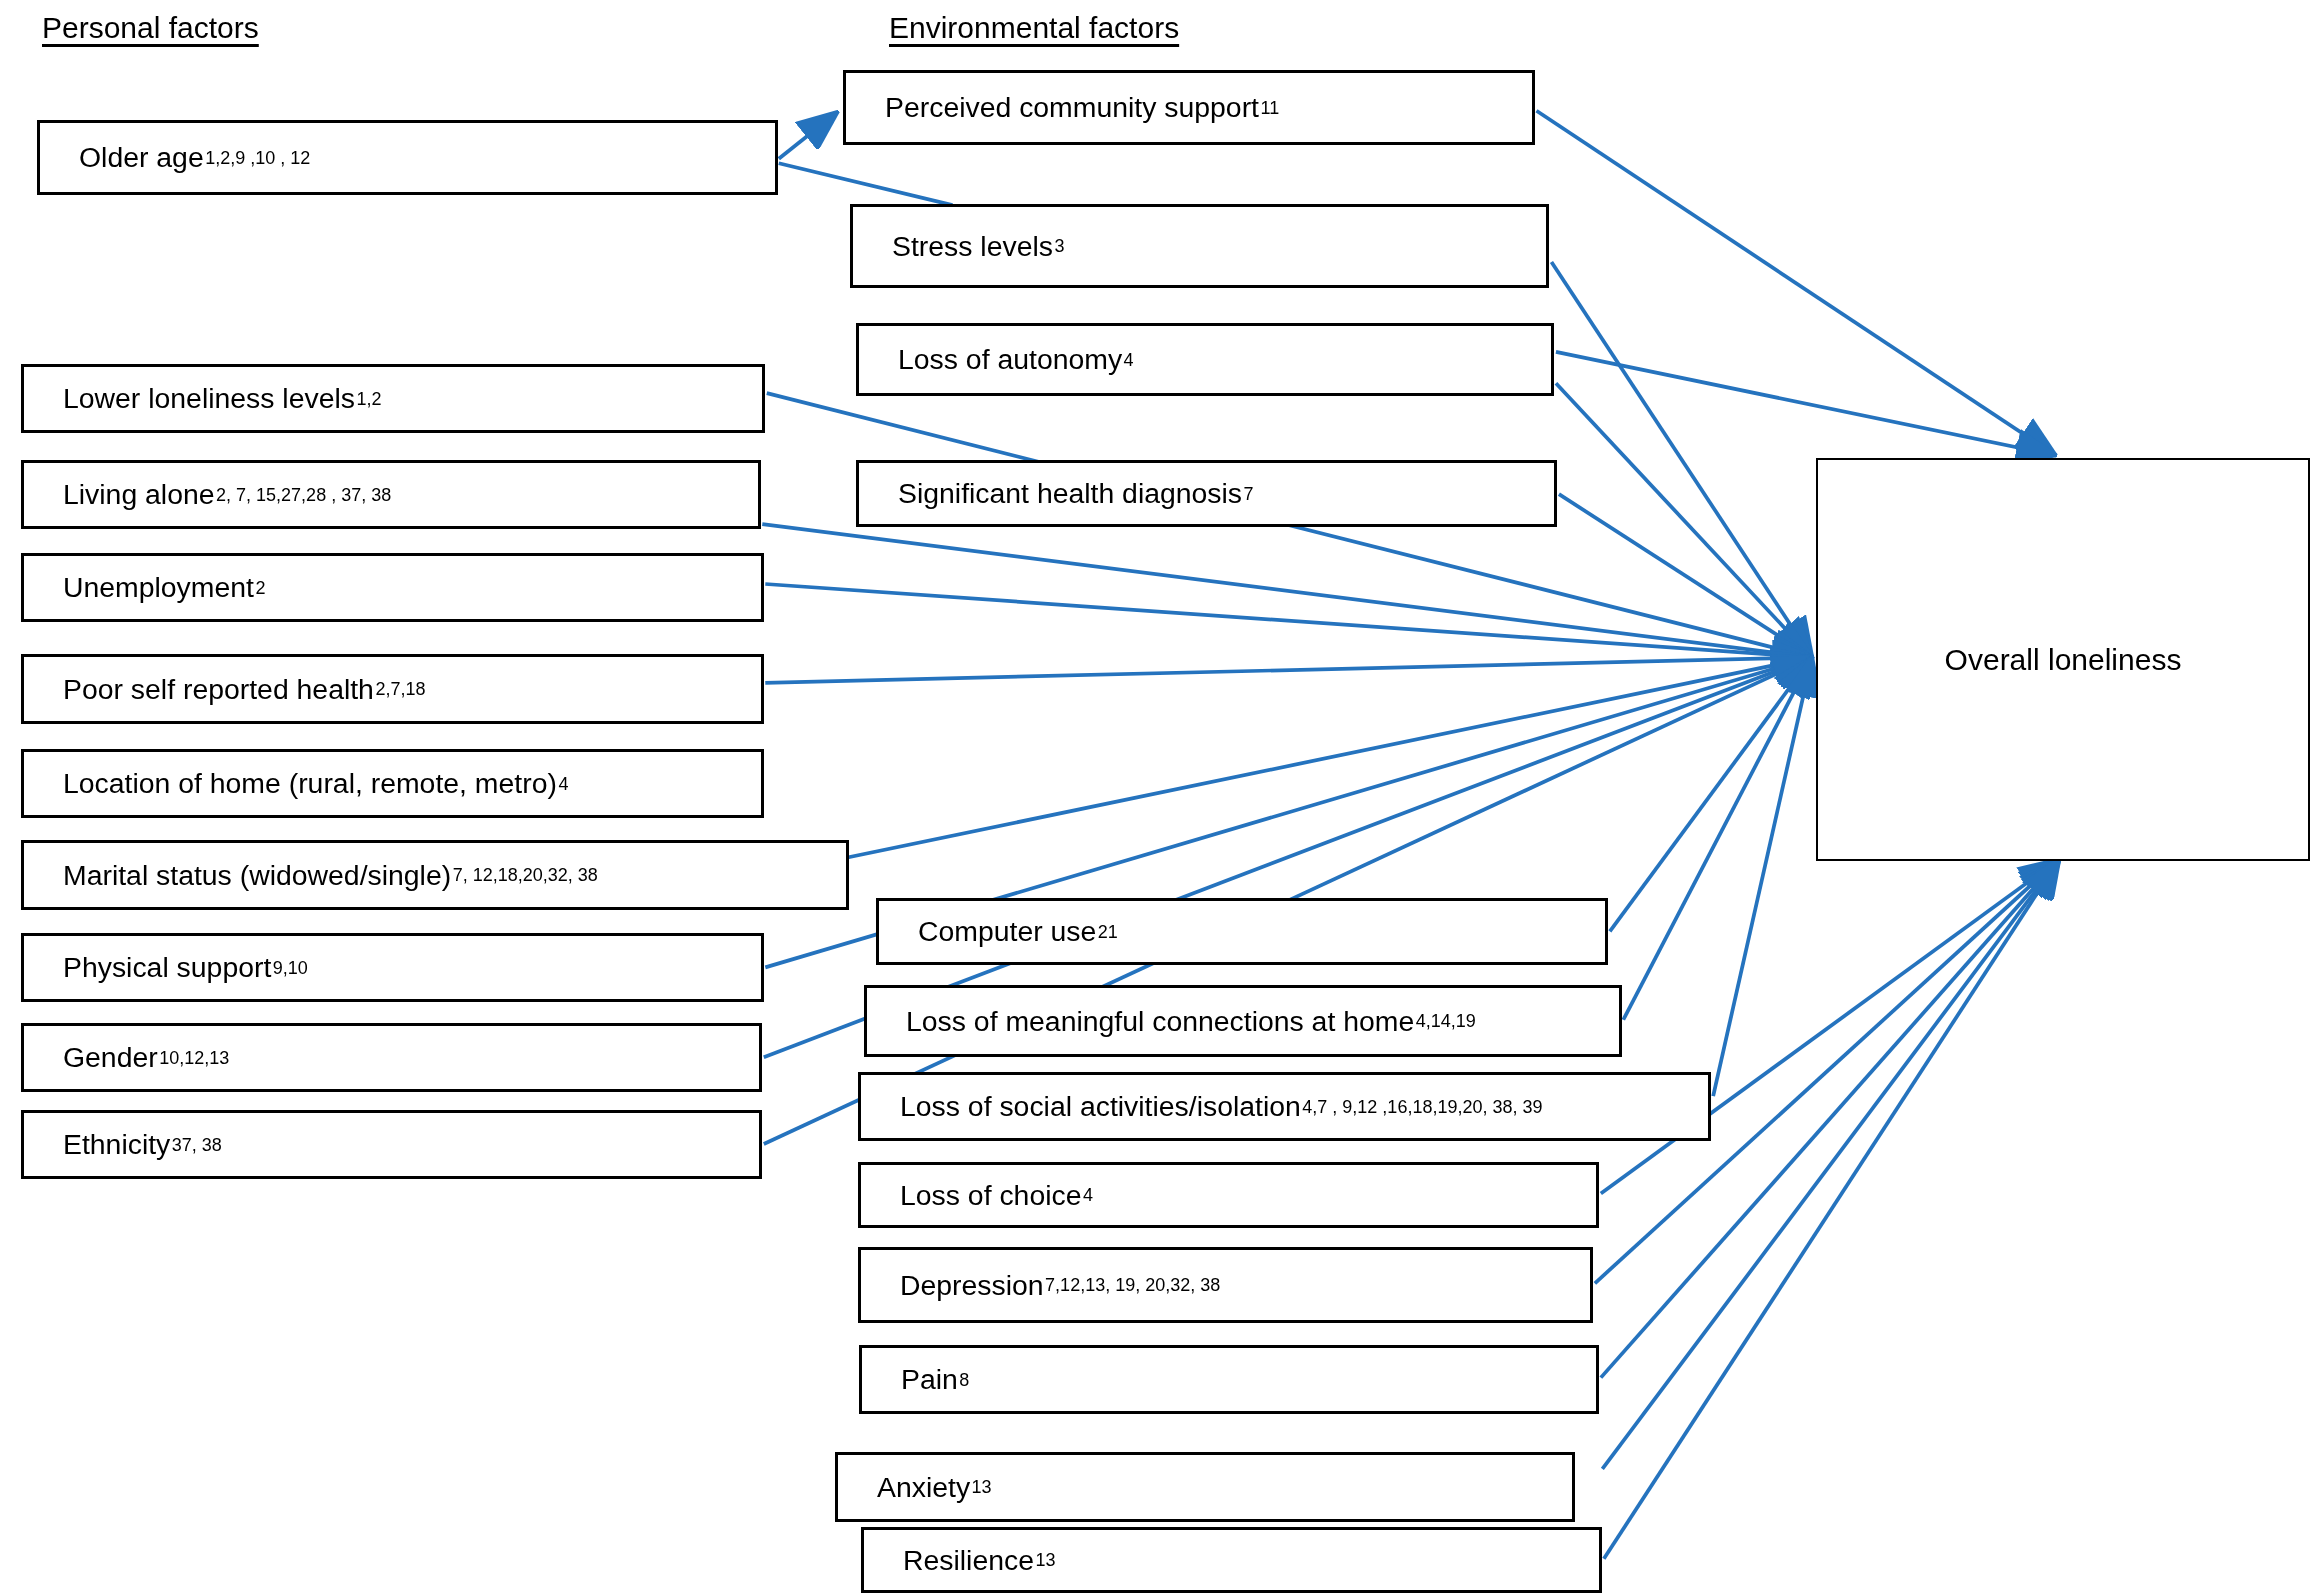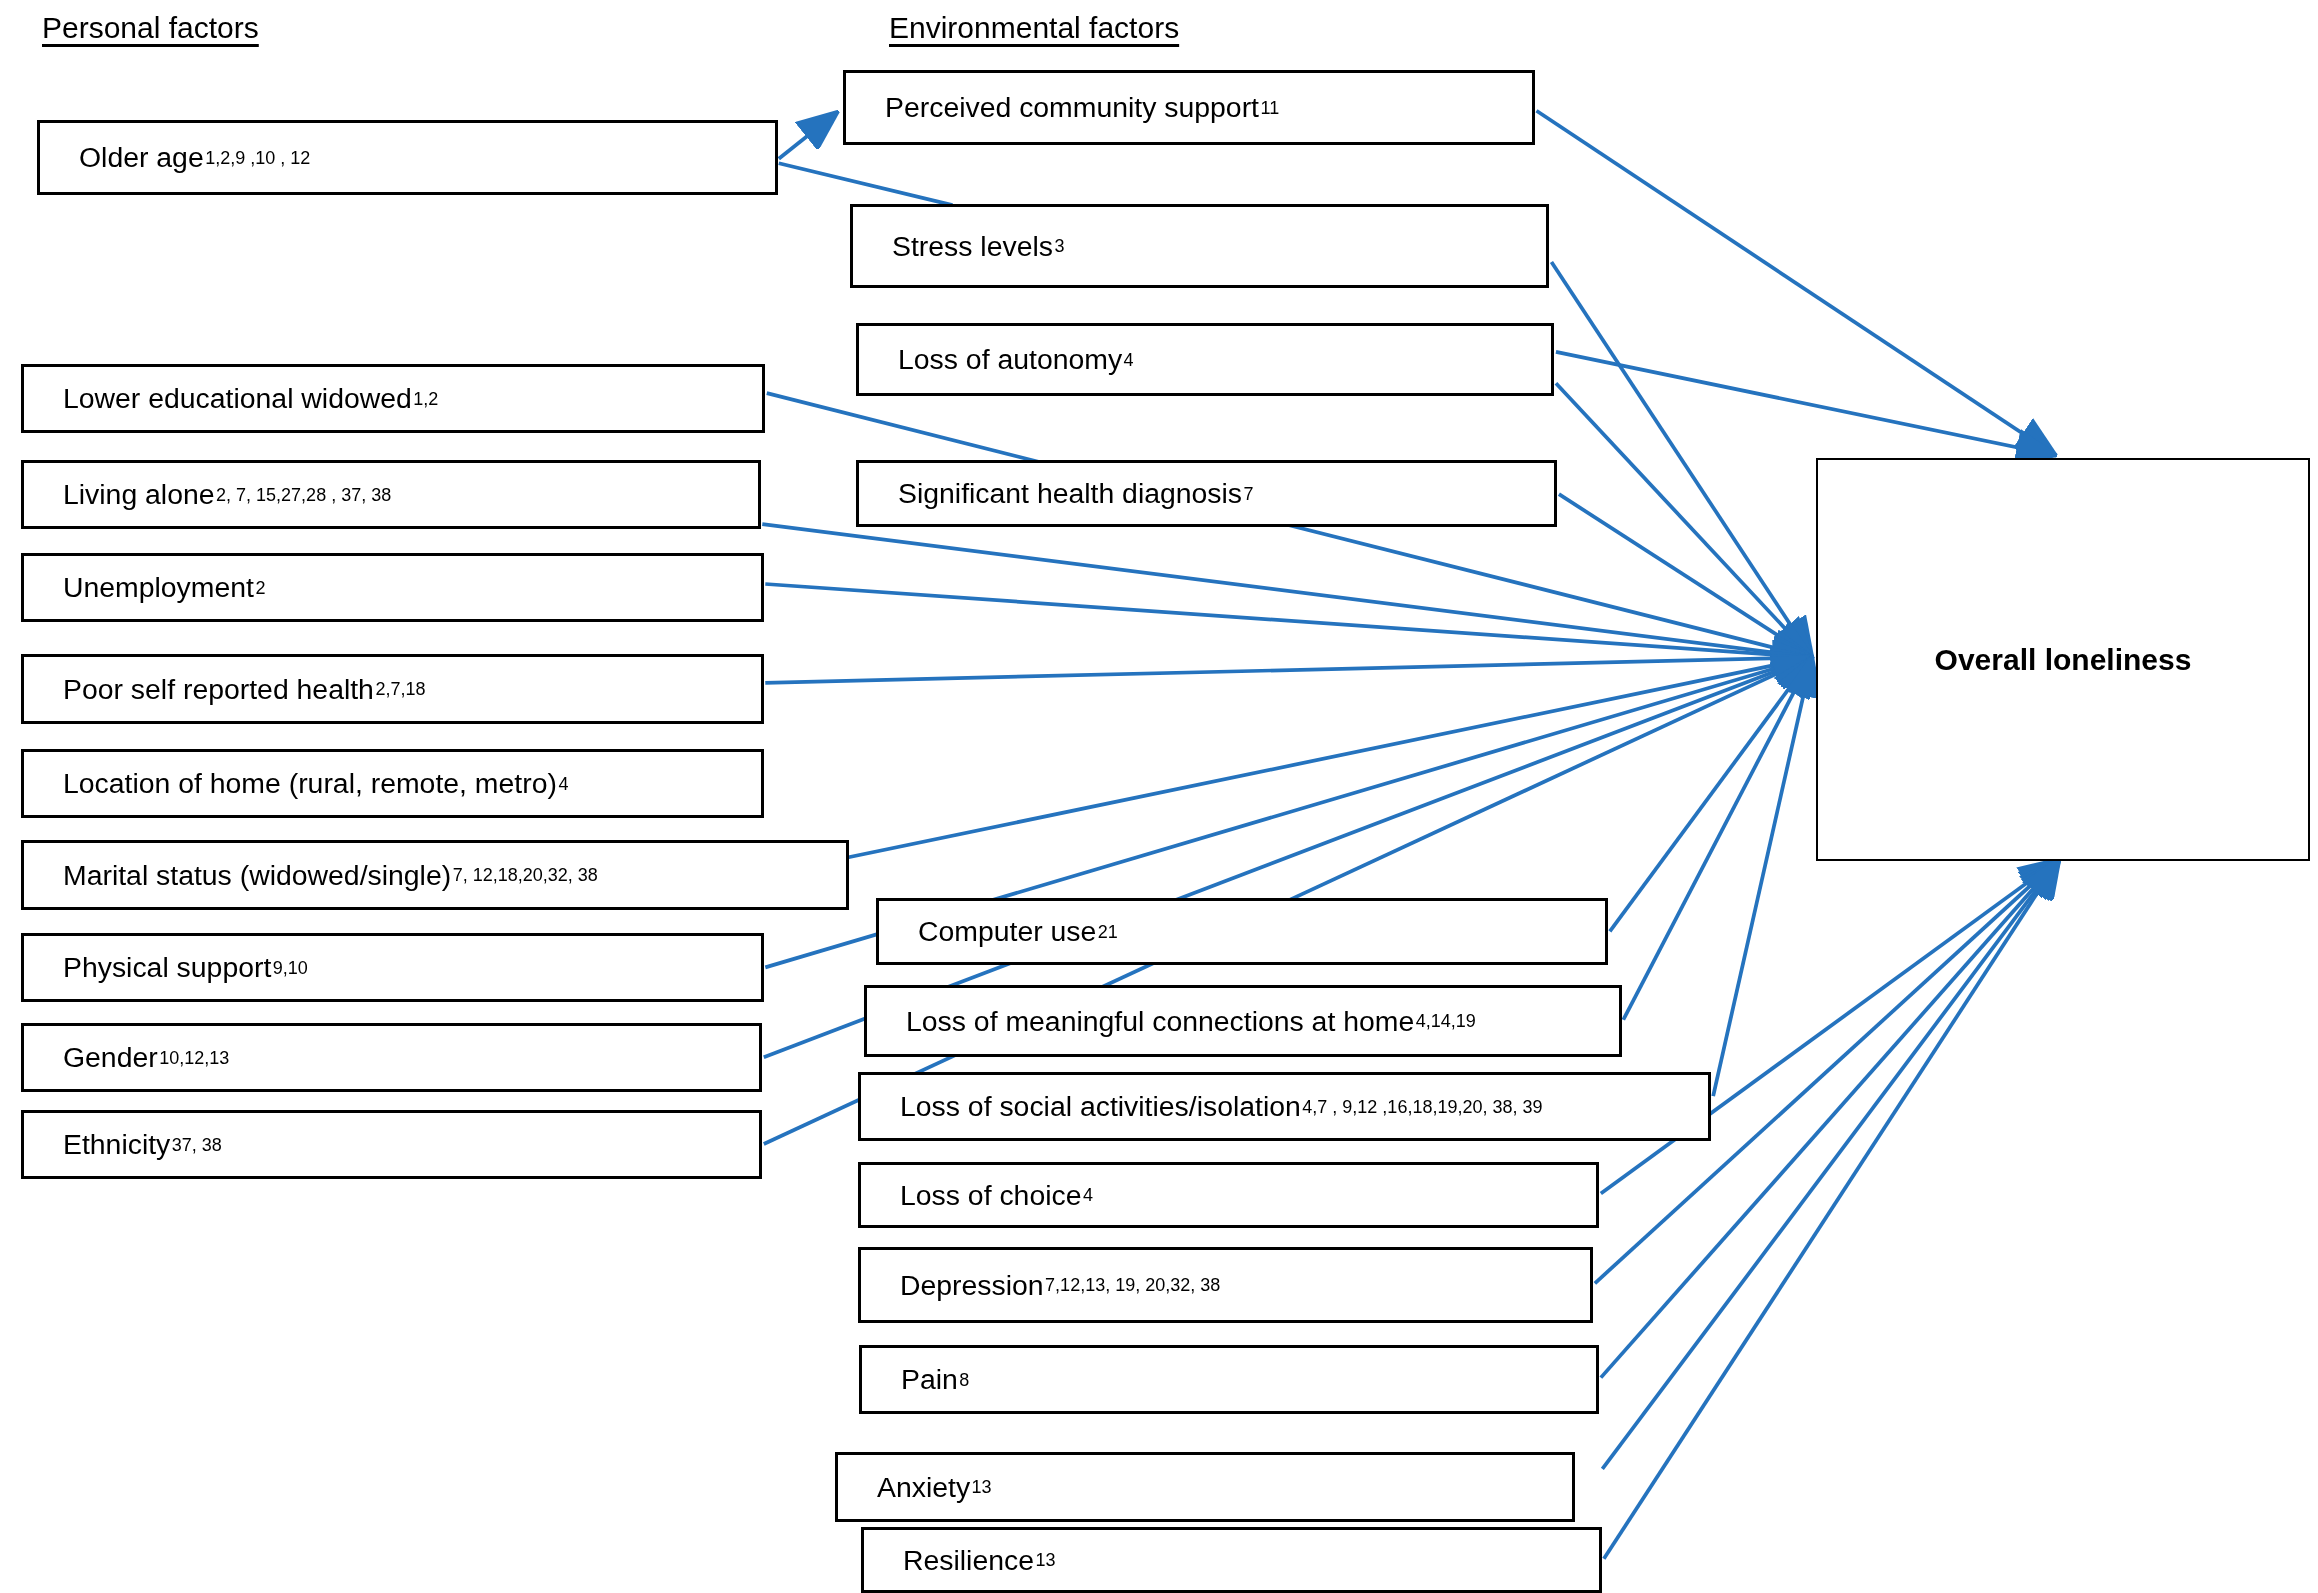--- a/index.html
+++ b/index.html
@@ -12,21 +12,21 @@
   #connectors{position:absolute;left:0;top:0;width:2319px;height:1594px;}
   #connectors line{stroke:var(--arrow);stroke-width:5;}
   #connectors .arrowhead{fill:var(--arrow);}
   .heading{position:absolute;font-size:30px;color:var(--text);
     text-decoration:underline;text-decoration-thickness:3px;text-underline-offset:6px;
     white-space:nowrap;}
   .factor-box{position:absolute;background:var(--box-fill);border:3px solid var(--box-border);
     display:flex;align-items:center;padding-left:39px;font-size:28.4px;white-space:nowrap;}
   .factor-box sup{font-size:18px;line-height:0;vertical-align:super;margin-left:1.5px;}
   .outcome-box{position:absolute;background:var(--box-fill);border:2.2px solid var(--box-border);
-    display:flex;align-items:center;justify-content:center;font-size:30px;font-weight:bold;}
+    display:flex;align-items:center;justify-content:center;font-size:30px;}
 </style>
 </head>
 <body>
 
 <div id="canvas">
 
   <svg id="connectors" viewBox="0 0 3097 2129" xmlns="http://www.w3.org/2000/svg">
     <defs>
       <marker id="ah" markerUnits="strokeWidth" markerWidth="11" markerHeight="9.5" refX="10.5" refY="5" orient="auto">
         <path class="arrowhead" d="M0,0 L12,5 L0,10 Z"></path>
@@ -62,21 +62,21 @@
   </svg>
 
   <div class="heading" style="left:42px;top:10.5px;">Personal factors</div>
   <div class="heading" style="left:889px;top:10.5px;">Environmental factors</div>
 
   <div class="factor-box" style="left:37px;top:120px;width:741px;height:75px;">
     <span>Older age </span>
       <sup>1,2,9 ,10 , 12</sup>
   </div>
   <div class="factor-box" style="left:21px;top:364px;width:744px;height:69px;">
-    <span>Lower educational widowed</span>
+    <span>Lower loneliness levels</span>
       <sup>1,2</sup>
   </div>
   <div class="factor-box" style="left:21px;top:460px;width:740px;height:69px;">
     <span>Living alone</span>
       <sup>2, 7, 15,27,28 , 37, 38</sup>
   </div>
   <div class="factor-box" style="left:21px;top:553px;width:743px;height:69px;">
     <span>Unemployment</span>
       <sup>2</sup>
   </div>

